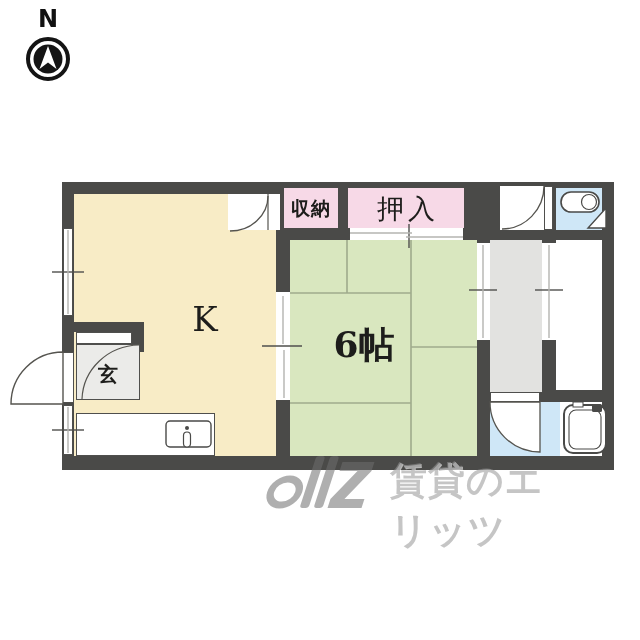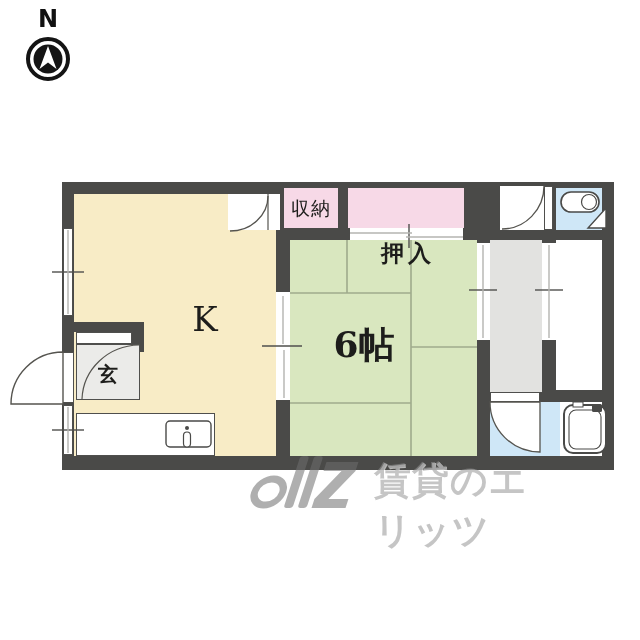--- a/index.html
+++ b/index.html
@@ -20,26 +20,26 @@
   #plan .room{position:absolute;}
   .thinline{border:1px solid #4f4f4d;box-sizing:border-box;background:#fff;}
   
   .rlabel{
     position:absolute;color:#1d1d1b;
     font-family:"DejaVu Serif","Liberation Serif",serif;
     white-space:nowrap;transform:translate(-50%,-50%);
   }
   #label-k{font-size:34px;}
   #label-tatami{font-size:36px;font-weight:600;}
-  #label-storage{font-size:19px;font-weight:400;letter-spacing:1px;}
-  #label-closet{font-size:23px;font-weight:700;letter-spacing:4px;margin-top:44px;}
+  #label-storage{font-size:19px;font-weight:700;letter-spacing:1px;}
+  #label-closet{font-size:27px;font-weight:400;letter-spacing:4px;}
   #label-entrance{font-size:20px;font-weight:600;}
   
   #watermark{
-    left:0;top:448px;width:536px;height:70px;pointer-events:none;
+    left:16px;top:448px;width:536px;height:70px;pointer-events:none;
   }
   #watermark .wtext{
     position:absolute;left:374px;top:8px;
     font-size:37px;font-weight:bold;color:rgba(150,150,150,.55);
     letter-spacing:1px;
     font-family:"DejaVu Sans", sans-serif;
     text-shadow:1px 1px 0 rgba(255,255,255,.6);
   }
   svg{position:absolute;left:0;top:0;}
 </style>

